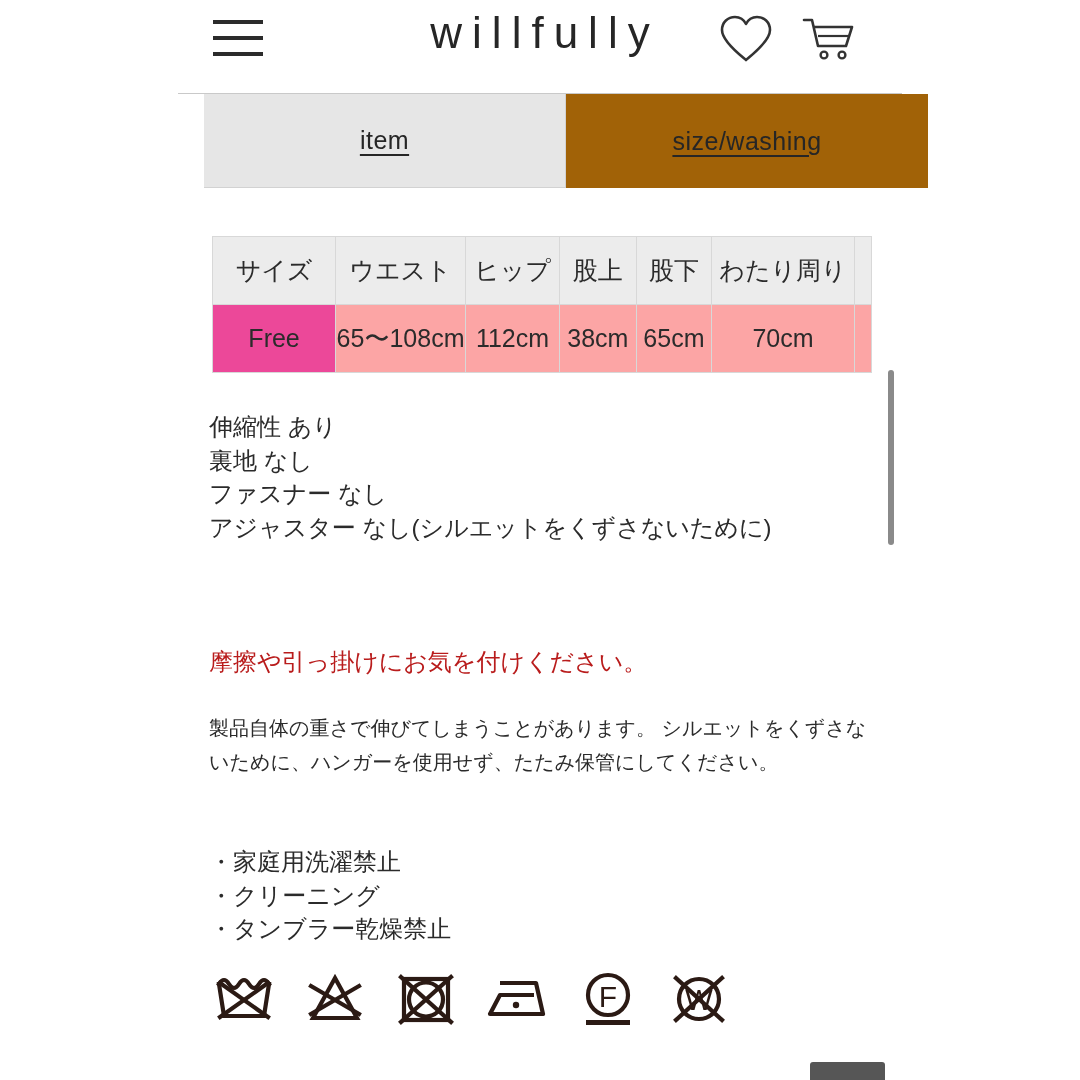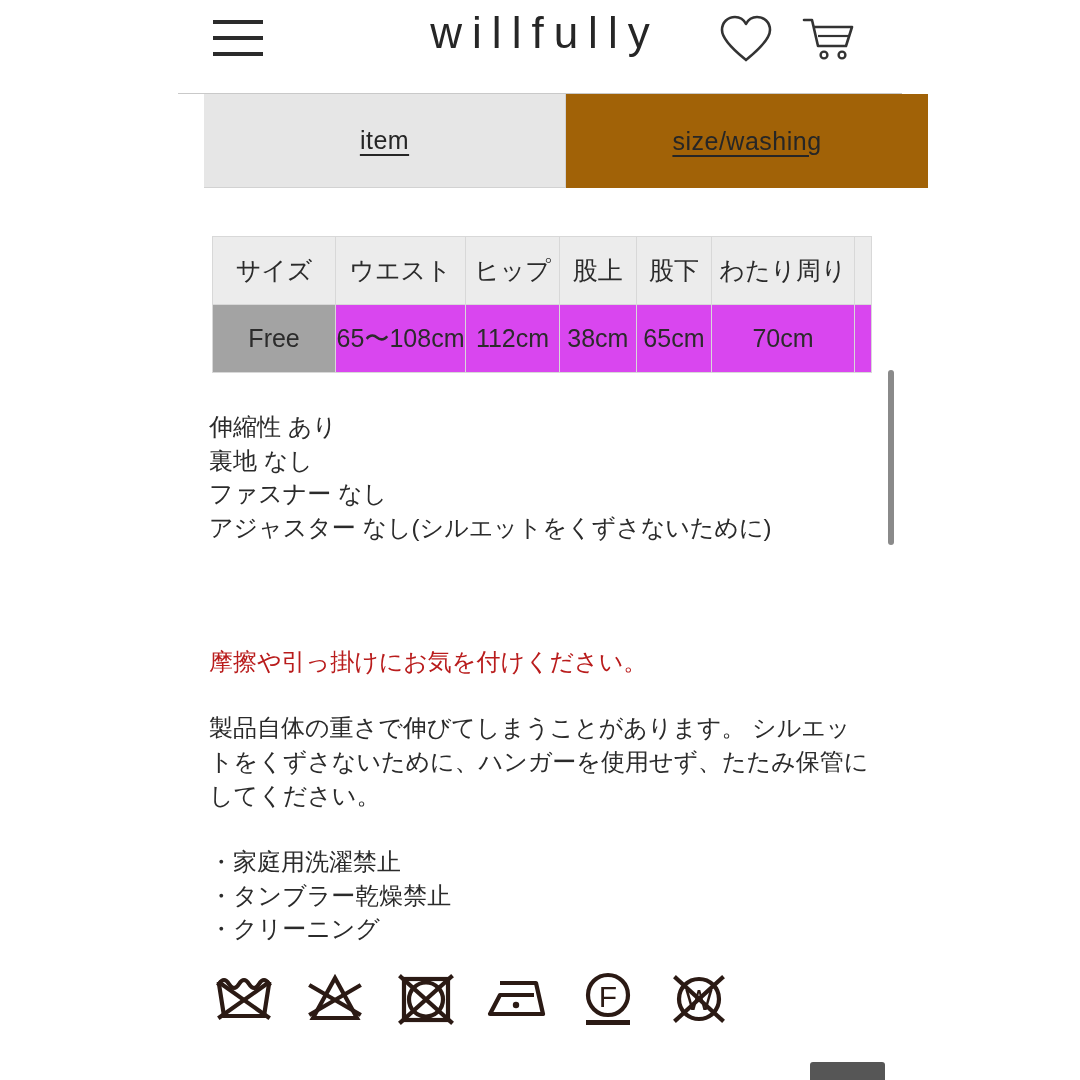--- a/index.html
+++ b/index.html
@@ -135,24 +135,24 @@
     font-weight: 400;
     color: #2b2b2b;
     padding: 0;
     box-sizing: border-box;
     white-space: nowrap;
   }
   table.size-table thead th {
     background: #ececec;
   }
   table.size-table tbody td {
-    background: #d946ef;
+    background: #fca5a5;
   }
   table.size-table tbody td.rowhead {
-    background: #a3a3a3;
+    background: #ec4899;
     margin-left: 8px;
   }
 
   
   .spec-list {
     position: absolute;
     left: 209px;
     top: 410px;
     width: 660px;
   }
@@ -170,21 +170,21 @@
     width: 680px;
     font-size: 24px;
     line-height: 34px;
     color: #b91c1c;
   }
   .note-b {
     position: absolute;
     left: 209px;
     top: 711px;
     width: 665px;
-    font-size: 24px;
+    font-size: 20px;
     line-height: 34px;
     color: #2b2b2b;
   }
   .care-bullets {
     position: absolute;
     left: 209px;
     top: 845px;
     width: 660px;
   }
   .care-bullets .line {
@@ -314,22 +314,22 @@
   <div class="line">ファスナー なし</div>
   <div class="line">アジャスター なし(シルエットをくずさないために)</div>
 </div>
 
 <div class="note-a">摩擦や引っ掛けにお気を付けください。</div>
 <div class="note-b">製品自体の重さで伸びてしまうことがあります。
 シルエットをくずさないために、ハンガーを使用せず、たたみ保管にしてください。</div>
 
 <div class="care-bullets">
   <div class="line">・家庭用洗濯禁止</div>
+  <div class="line">・クリーニング</div>
   <div class="line">・タンブラー乾燥禁止</div>
-  <div class="line">・クリーニング</div>
 </div>
 
 <div class="care-symbols">
 
   <div class="sym">
     <svg width="70" height="70" viewBox="0 0 70 70" aria-hidden="true">
       <g stroke="#2b1a14" stroke-width="4.2" fill="none" stroke-linecap="square">
         <path d="M10 20 L15 52 H55 L60 20"></path>
         <path d="M10 20 q5 -8 10 0 t10 0 t10 0 t10 0 t10 0"></path>
         <path d="M11 19 L59 53"></path>

